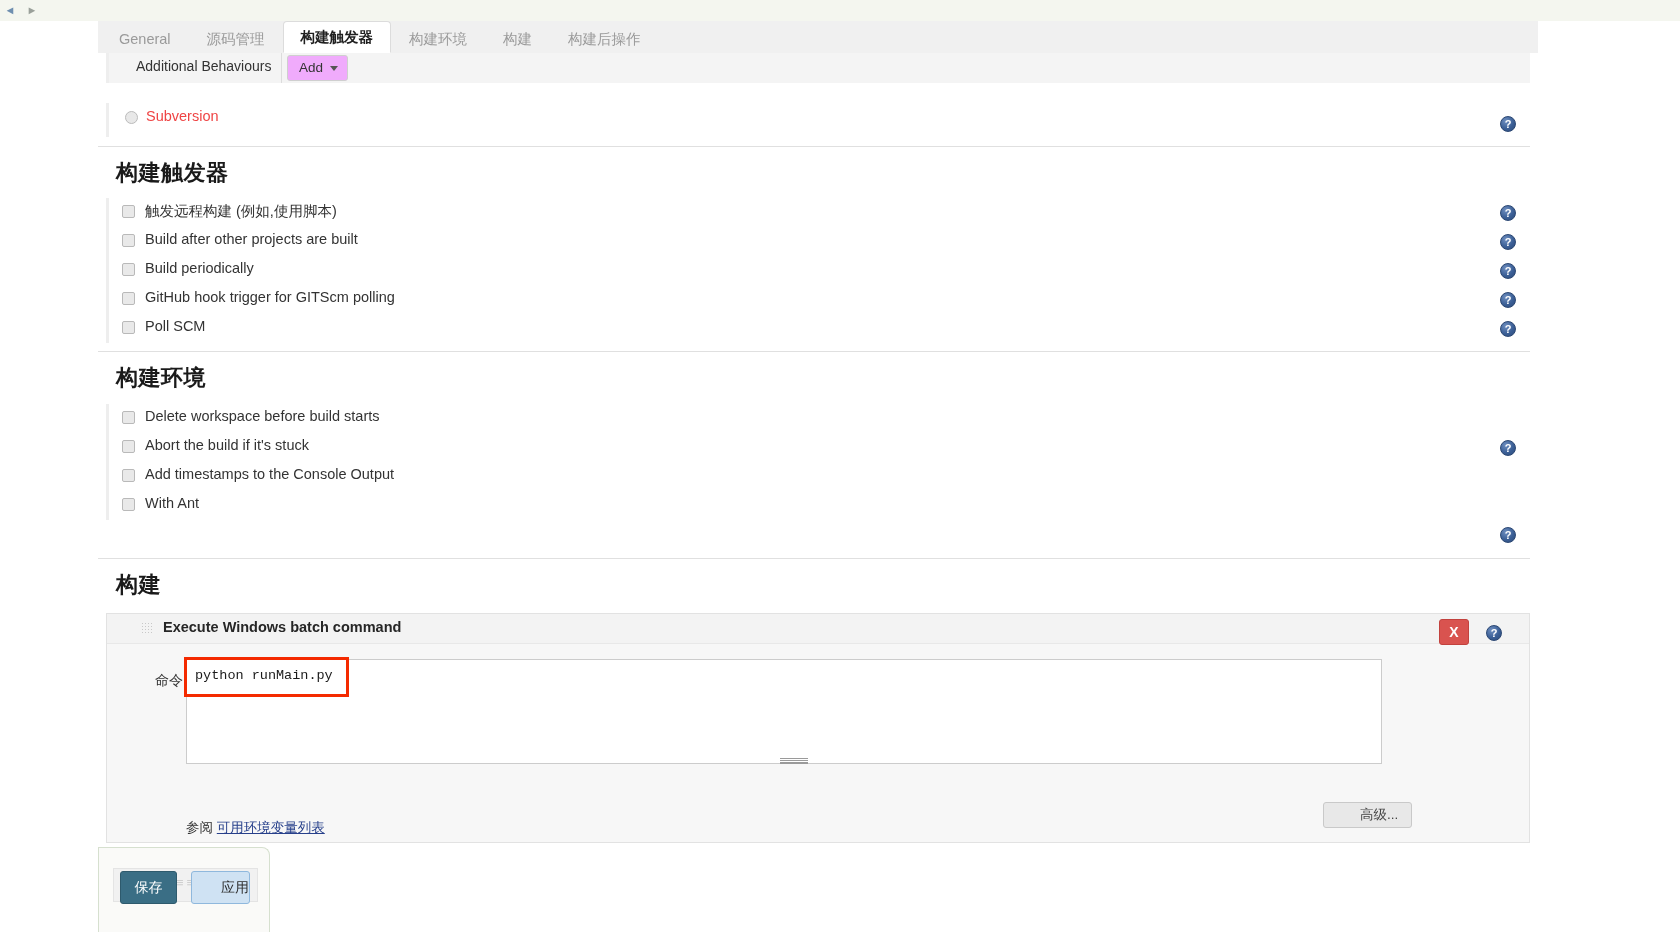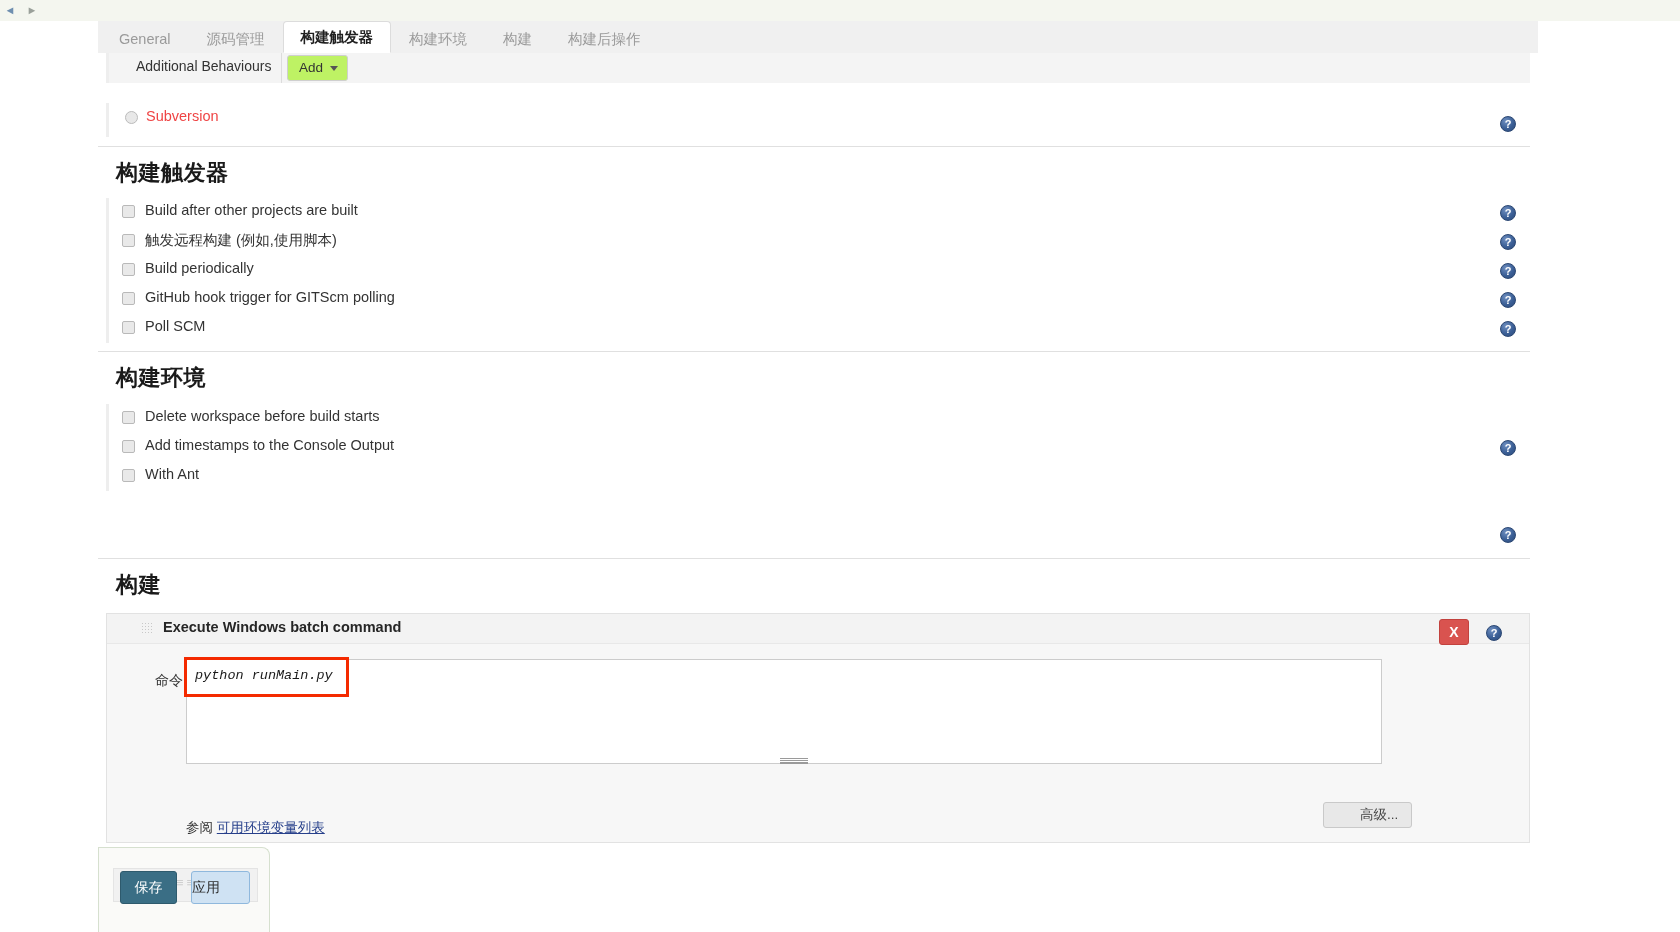--- a/index.html
+++ b/index.html
@@ -133,21 +133,21 @@
     position: absolute;
     left: 172px; top: 0px;
     width: 1px; height: 30px;
     background: #dcdcdc;
   }
   .add-btn {
     position: absolute;
     left: 178px; top: 2px;
     height: 24px;
     padding: 0 9px 0 11px;
-    background: #bef264;
+    background: #f0abfc;
     border: 1px solid #cfcfcf;
     border-radius: 3px;
     font-size: 13.5px;
     color: #333333;
     line-height: 24px;
     cursor: pointer;
     display: flex;
     align-items: center;
     gap: 7px;
   }
@@ -312,21 +312,20 @@
     box-sizing: border-box;
     font-family: "Liberation Mono", "DejaVu Sans Mono", monospace;
     font-size: 13.5px;
     color: #1a1a1a;
     padding: 7px 8px;
     resize: none;
     outline: none;
     overflow: hidden;
     line-height: 1.35;
     white-space: pre;
-    font-style: italic;
   }
   .cmd-grip {
     position: absolute;
     width: 28px; height: 6px;
     background:
       linear-gradient(to bottom,
         #9a9a9a 0px, #9a9a9a 1px,
         #ffffff 1px, #ffffff 2px,
         #9a9a9a 2px, #9a9a9a 3px,
         #ffffff 3px, #ffffff 4px,
@@ -402,21 +401,21 @@
   .btn-apply {
     position: absolute;
     left: 92px; top: 23px;
     width: 59px; height: 33px;
     background: #cfe2f3;
     border: 1px solid #8fb8dd;
     border-radius: 3px;
     color: #2d2d2d;
     font-size: 14px;
     line-height: 31px;
-    text-align: left;
+    text-align: right;
     cursor: pointer;
     box-sizing: border-box;
     z-index: 5;
   }
 </style>
 </head>
 <body>
 
 <div id="page">
 
@@ -457,25 +456,25 @@
         <div class="radio"></div>
         <div class="svn-label">Subversion</div>
       </div>
       <div class="help" style="left:1402px; top:63px;">?</div>
 
       <div class="section-rule" style="top:93px;"></div>
       <div class="section-title" style="top:105px;">构建触发器</div>
       <div class="cb-group" id="triggers-host" style="top:145px;">
           <div class="cb-row">
             <div class="cb"></div>
+            <div class="cb-label">触发远程构建 (例如,使用脚本)</div>
+          </div>
+          <div class="cb-row">
+            <div class="cb"></div>
             <div class="cb-label">Build after other projects are built</div>
-          </div>
-          <div class="cb-row">
-            <div class="cb"></div>
-            <div class="cb-label">触发远程构建 (例如,使用脚本)</div>
           </div>
           <div class="cb-row">
             <div class="cb"></div>
             <div class="cb-label">Build periodically</div>
           </div>
           <div class="cb-row">
             <div class="cb"></div>
             <div class="cb-label">GitHub hook trigger for GITScm polling</div>
           </div>
           <div class="cb-row">
@@ -483,20 +482,24 @@
             <div class="cb-label">Poll SCM</div>
           </div>
         </div>
 
       <div class="section-rule" style="top:298px;"></div>
       <div class="section-title" style="top:310px;">构建环境</div>
       <div class="cb-group" id="env-host" style="top:351px;">
           <div class="cb-row">
             <div class="cb"></div>
             <div class="cb-label">Delete workspace before build starts</div>
+          </div>
+          <div class="cb-row">
+            <div class="cb"></div>
+            <div class="cb-label">Abort the build if it's stuck</div>
           </div>
           <div class="cb-row">
             <div class="cb"></div>
             <div class="cb-label">Add timestamps to the Console Output</div>
           </div>
           <div class="cb-row">
             <div class="cb"></div>
             <div class="cb-label">With Ant</div>
           </div>
         </div>

